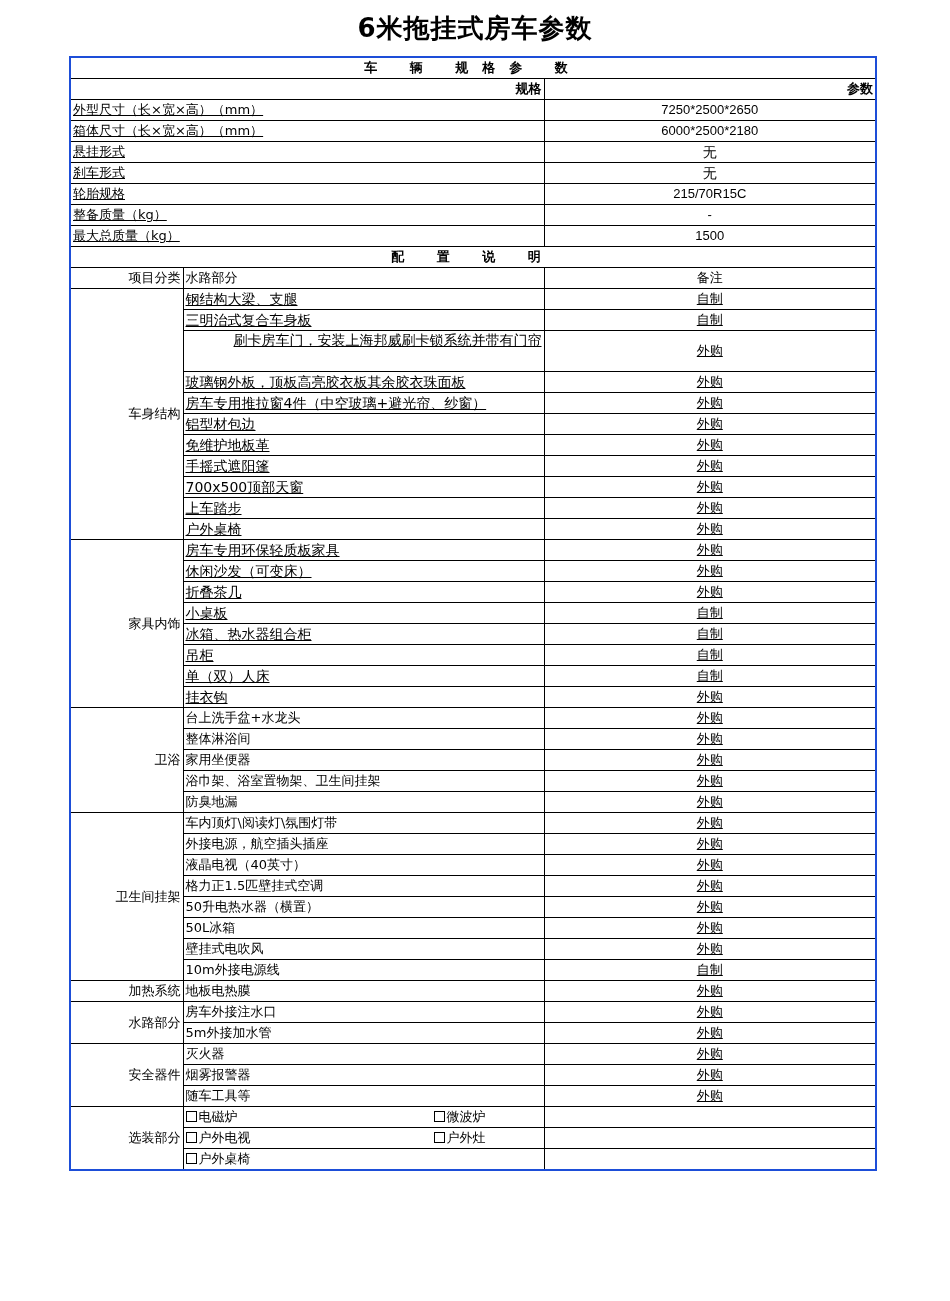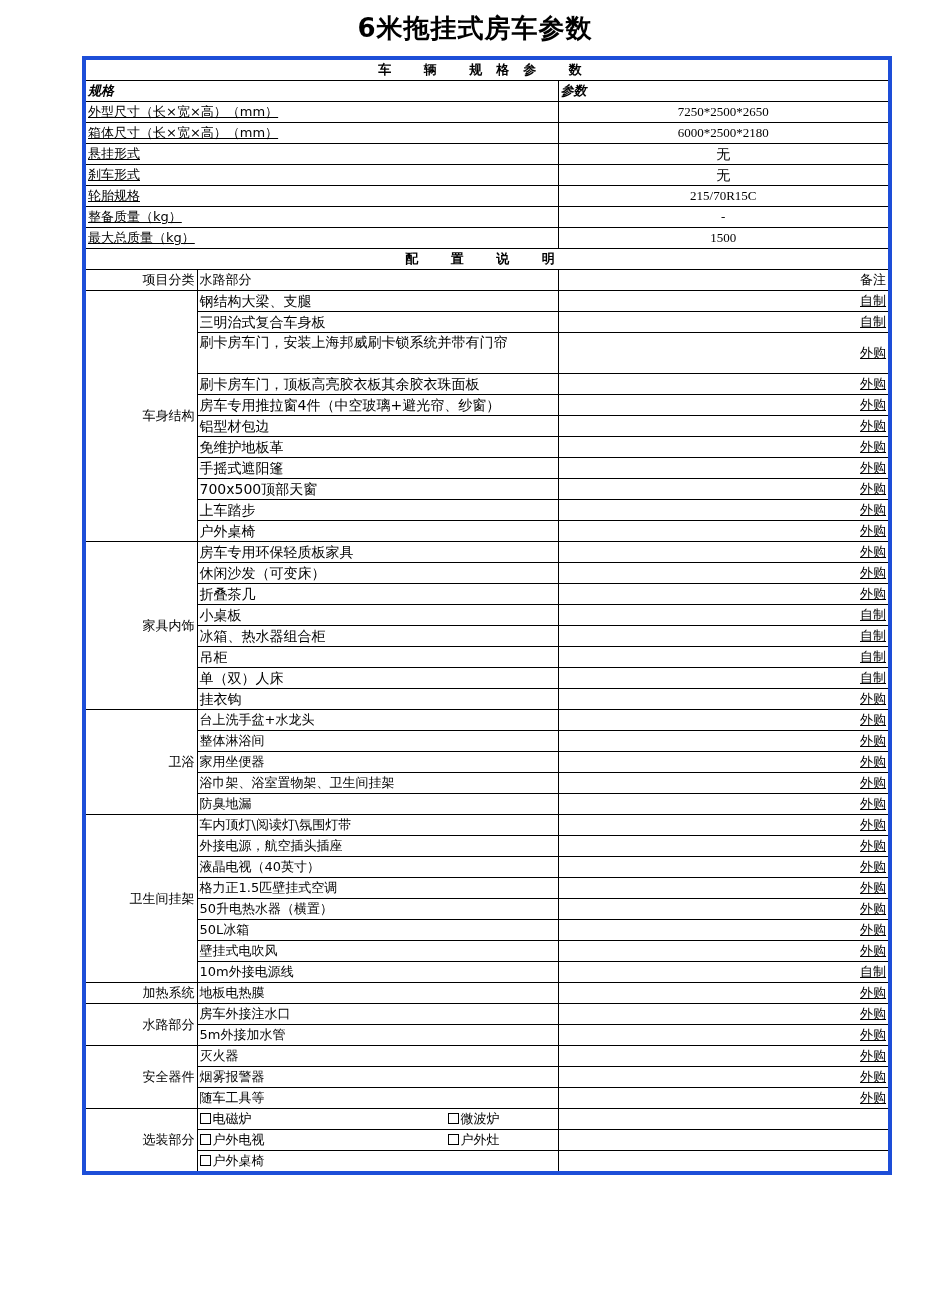--- a/index.html
+++ b/index.html
@@ -2,38 +2,38 @@
 <html><head>
 <meta charset="utf-8">
 <style>
   html, body { margin: 0; padding: 0; background: #ffffff; }
   body { width: 950px; height: 1301px; position: relative; font-family: "DejaVu Sans", "Liberation Sans", sans-serif; color: #000; }
   .page-title {
     position: absolute; left: 0; top: 10px; width: 950px; text-align: center;
     font-size: 26px; font-weight: bold; letter-spacing: 1px; line-height: 36px;
   }
   table.sheet {
-    position: absolute; left: 82px; top: 56px; width: 806px;
+    position: absolute; left: 69px; top: 56px; width: 806px;
     border-collapse: collapse; table-layout: fixed;
-    border: 4px solid #1d4ed8;
+    border: 2px solid #1d4ed8;
   }
   table.sheet td {
     border: 1.5px solid #000; padding: 0 2px; font-size: 13px; line-height: 16px;
     height: 20px; overflow: hidden; white-space: nowrap; vertical-align: middle;
   }
   td.section-title { height: 29px; text-align: center; font-size: 20px; font-weight: bold; letter-spacing: 14px; }
-  td.head { text-align: left; font-weight: bold; font-size: 12px; height: 18px; font-style: italic; }
+  td.head { text-align: right; font-weight: bold; font-size: 12px; height: 18px; }
   td.spec-label { font-size: 14px; text-decoration: underline; text-decoration-thickness: 1px; text-underline-offset: 1px; margin-left: 20px; }
-  td.spec-val { text-align: center; font-family: Liberation Serif, serif; font-size: 12px; }
+  td.spec-val { text-align: center; font-family: Liberation Sans, sans-serif; font-size: 12px; }
   td.spec-val.cn { font-family: "DejaVu Sans", sans-serif; font-size: 14px; }
   td.cat { text-align: right; font-size: 13px; }
   td.item { font-size: 13px; }
-  td.item.ul { font-size: 14px; text-decoration-thickness: 1px; text-underline-offset: 1px; }
-  td.item.wrap { white-space: normal; line-height: 18px; height: 40px; vertical-align: top; }
-  td.note { text-align: right; font-size: 14px; text-decoration: underline; text-decoration-thickness: 1px; text-underline-offset: 1px; margin-top: 44px; }
+  td.item.ul { font-size: 14px; text-decoration: underline; text-decoration-thickness: 1px; text-underline-offset: 1px; }
+  td.item.wrap { white-space: normal; line-height: 18px; height: 40px; vertical-align: top; text-align: right; }
+  td.note { text-align: center; font-size: 14px; text-decoration: underline; text-decoration-thickness: 1px; text-underline-offset: 1px; margin-top: 44px; }
   td.note.plain { text-decoration: none; }
   td.opt { font-size: 13px; }
   .opt-a { display: inline-block; width: 248px; }
   .cb { display: inline-block; width: 9px; height: 9px; border: 1px solid #000; margin-right: 2px; vertical-align: -1px; }
 </style>
 </head>
 <body>
 
 <div class="page-title">6米拖挂式房车参数</div>
 
@@ -95,21 +95,21 @@
       </tr>
       <tr>
         <td class="item ul">三明治式复合车身板</td>
         <td class="note">自制</td>
       </tr>
       <tr>
         <td class="item ul wrap">刷卡房车门，安装上海邦威刷卡锁系统并带有门帘</td>
         <td class="note">外购</td>
       </tr>
       <tr>
-        <td class="item ul">刷卡房车门，顶板高亮胶衣板其余胶衣珠面板</td>
+        <td class="item ul">玻璃钢外板，顶板高亮胶衣板其余胶衣珠面板</td>
         <td class="note">外购</td>
       </tr>
       <tr>
         <td class="item ul">房车专用推拉窗4件（中空玻璃+避光帘、纱窗）</td>
         <td class="note">外购</td>
       </tr>
       <tr>
         <td class="item ul">铝型材包边</td>
         <td class="note">外购</td>
       </tr>

